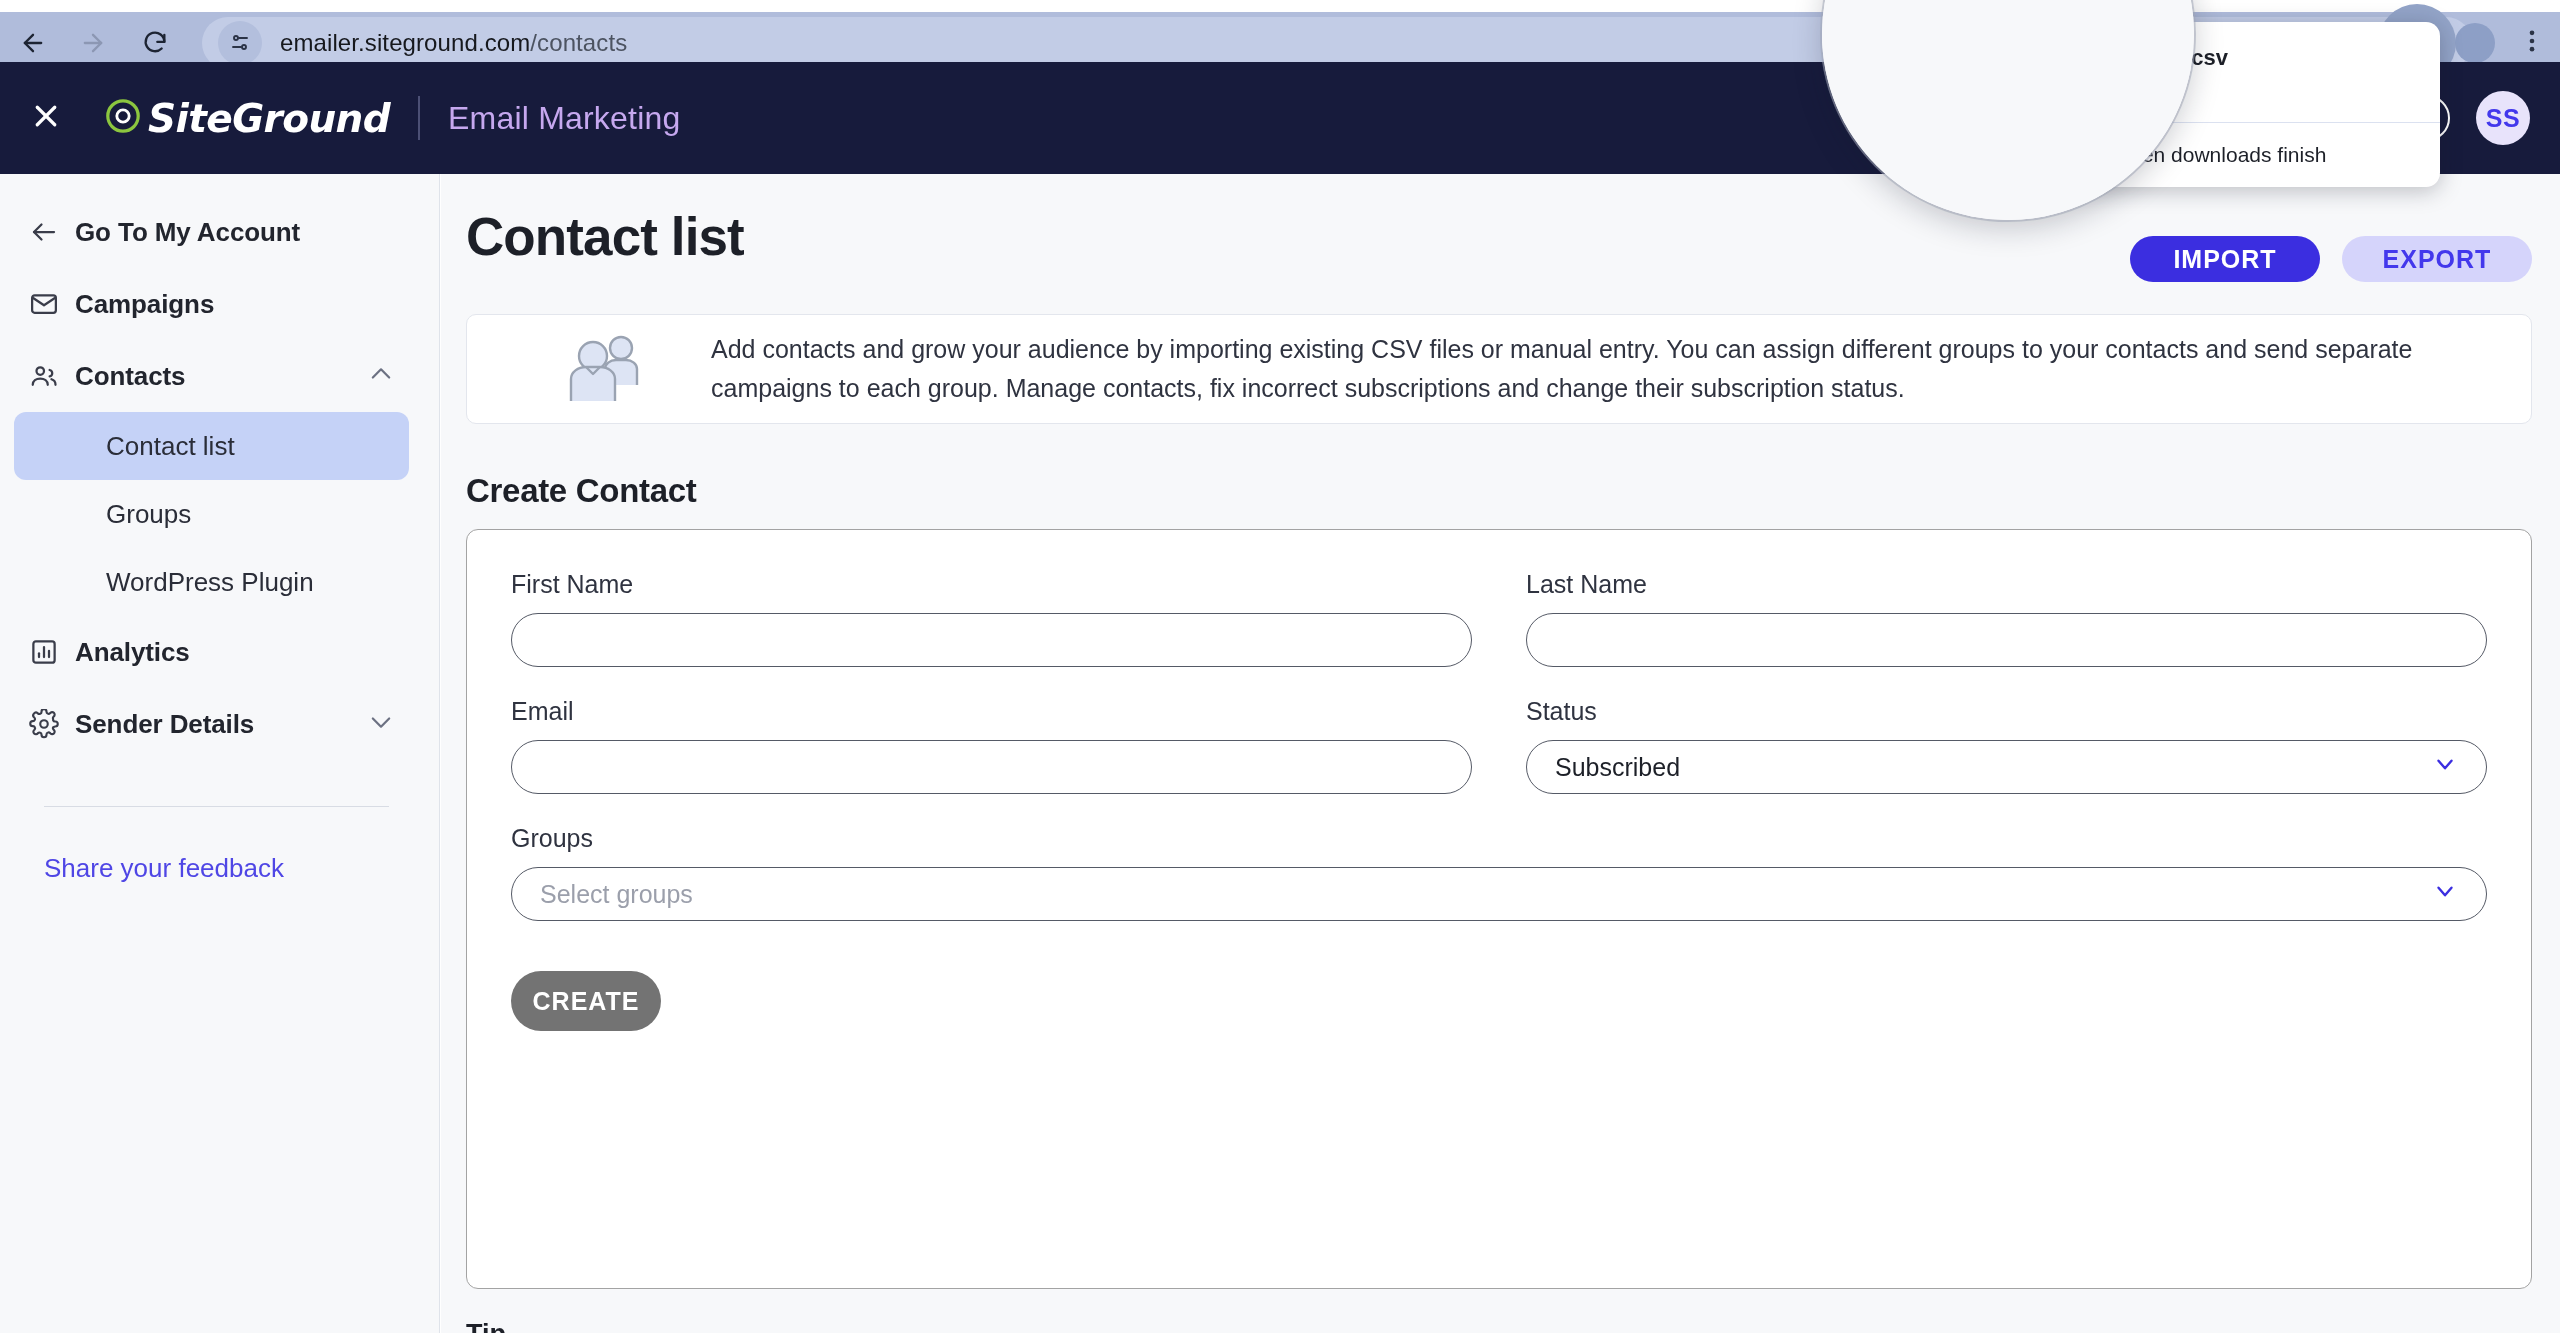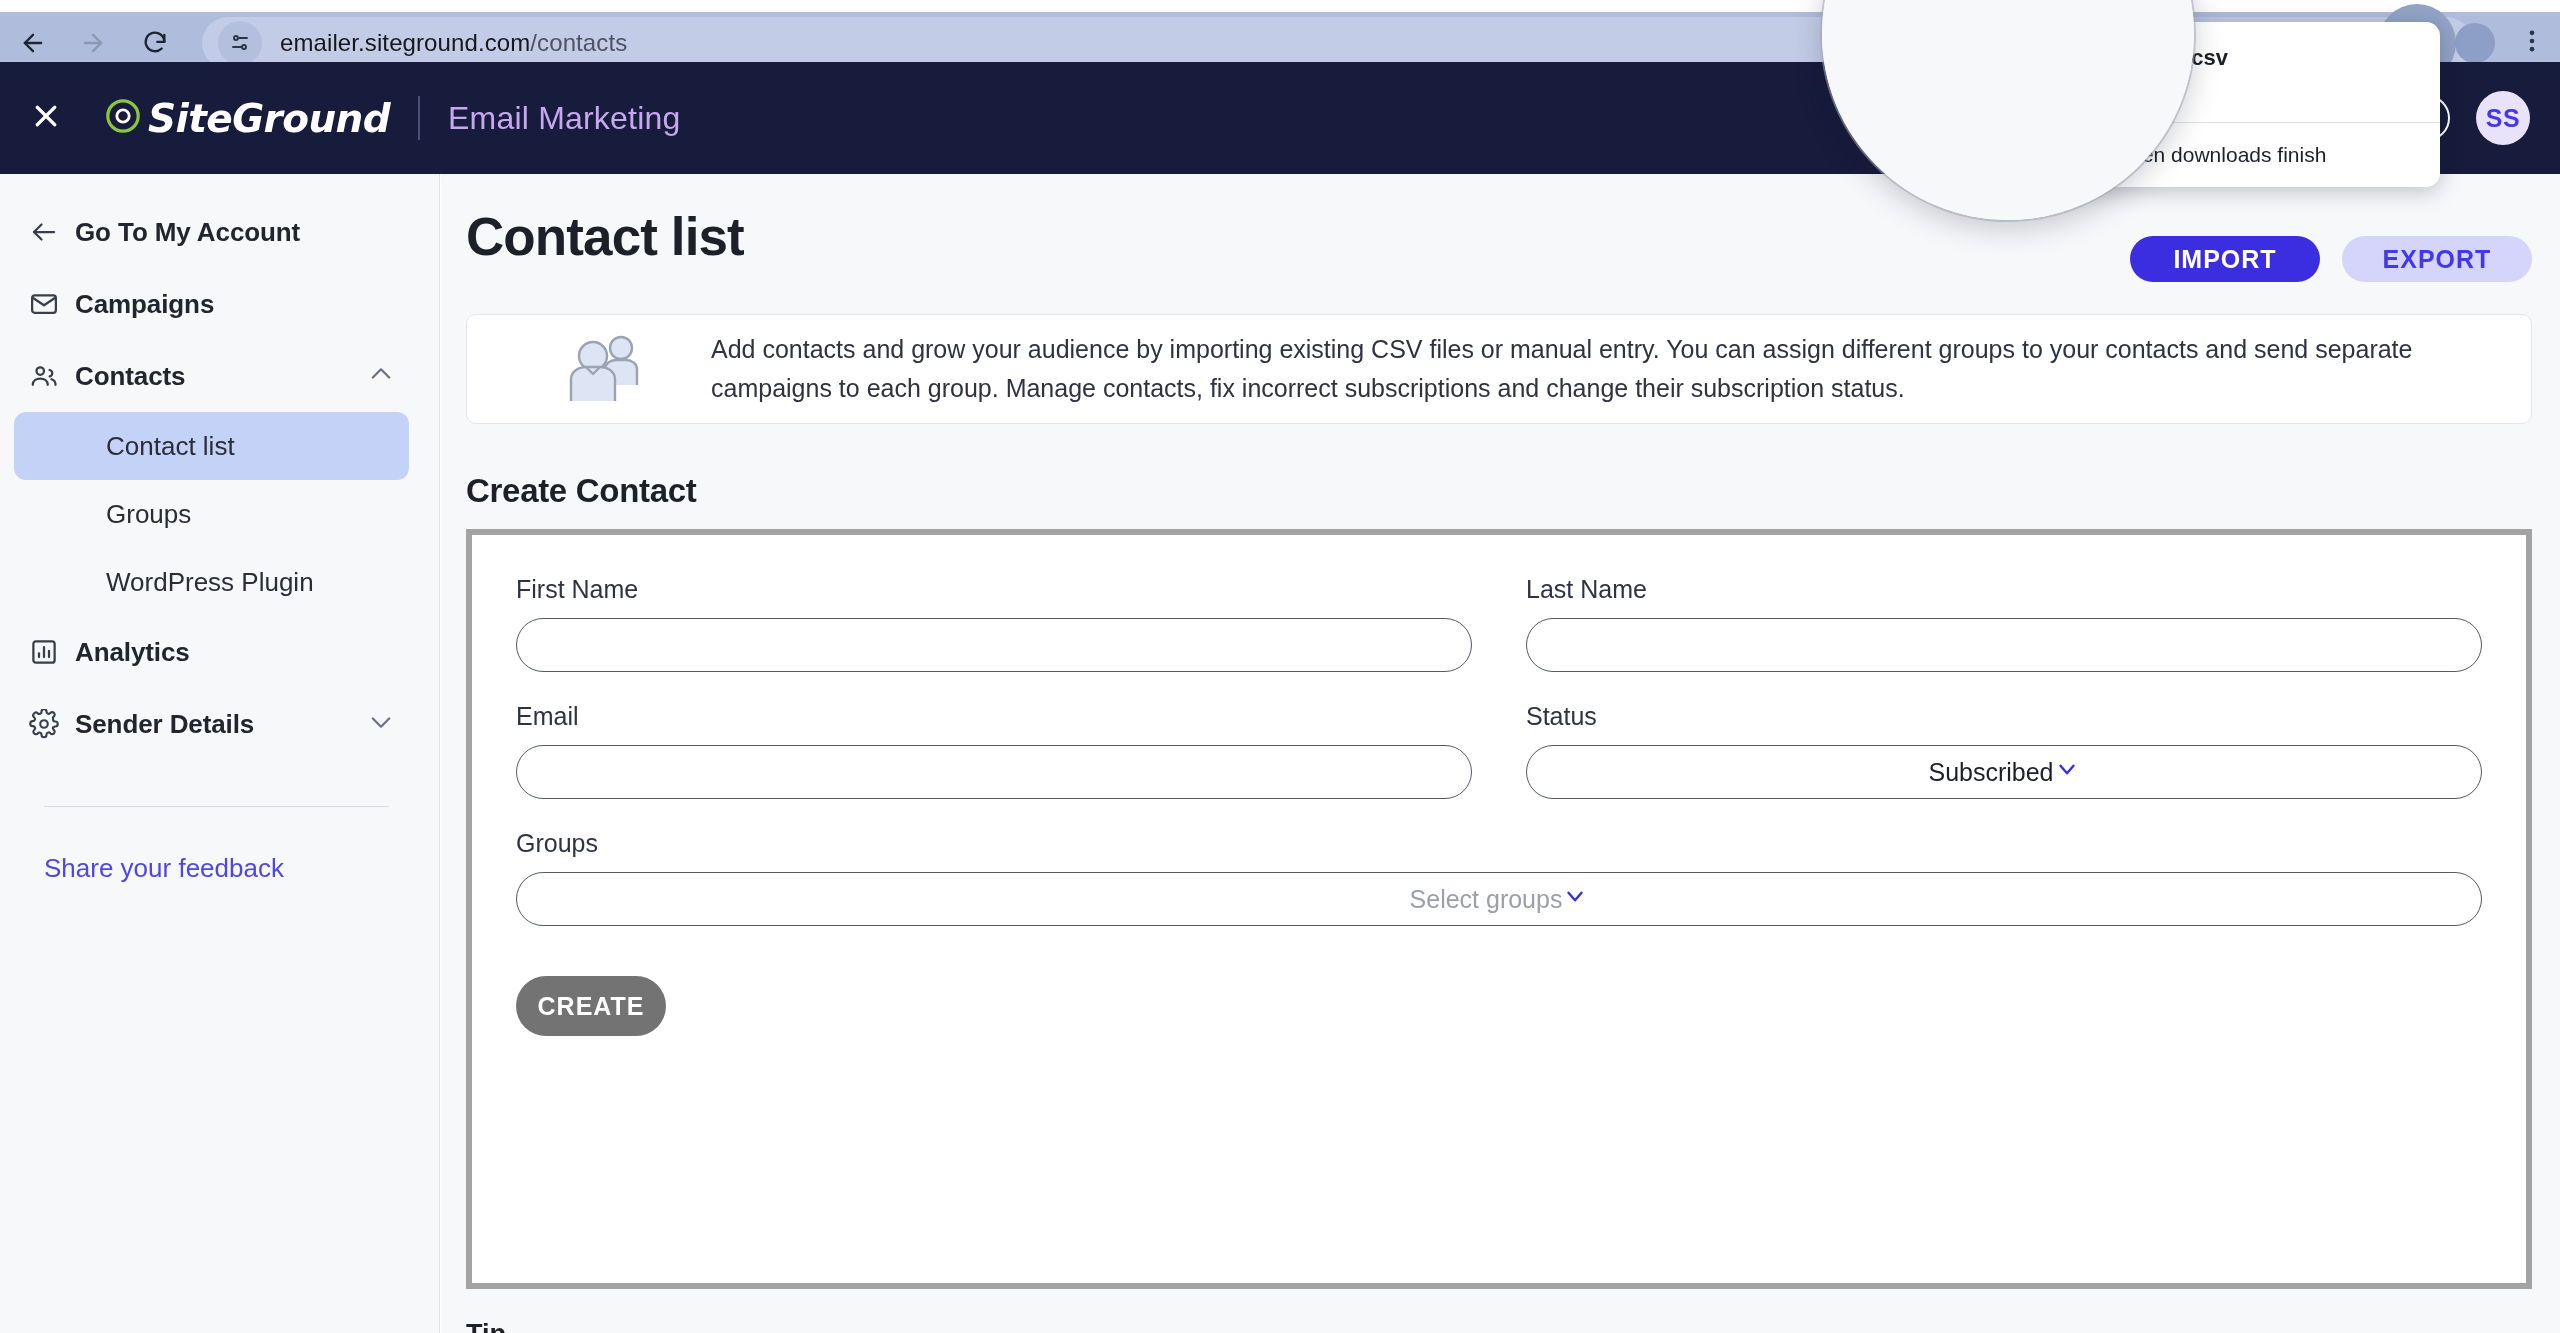--- a/index.html
+++ b/index.html
@@ -241,22 +241,22 @@
     position: absolute; left: 25px; top: 298px;
     font-size: 33px; font-weight: 700;
     color: #1d2028;
     letter-spacing: -.3px;
   }
 
   .form-card {
     position: absolute; left: 25px; top: 355px;
     width: 2066px; height: 760px;
     background: #ffffff;
-    border: 6px solid #a3a3a3;
-    border-radius: 0;
+    border: 1px solid #a3a3a3;
+    border-radius: 12px;
     padding: 40px 44px;
   }
   .form-grid {
     display: grid;
     grid-template-columns: 1fr 1fr;
     column-gap: 54px;
     row-gap: 30px;
   }
   .field-label {
     font-size: 25px;
@@ -279,21 +279,21 @@
   .field-input::placeholder { color: #9b9fab; }
   .field-select {
     width: 100%;
     height: 54px;
     border: 1.6px solid #555a66;
     border-radius: 27px;
     padding: 0 28px;
     font-size: 25px;
     color: #1d2028;
     background: #ffffff;
-    display: flex; align-items: center; justify-content: center;
+    display: flex; align-items: center; justify-content: space-between;
   }
   .field-select .ph { color: #9b9fab; }
   .sel-chevron { color: #3b2ee0; }
   .field-full { grid-column: 1 / -1; }
 
   .btn-create {
     margin-top: 50px;
     width: 150px; height: 60px;
     border-radius: 30px;
     background: #737373;

